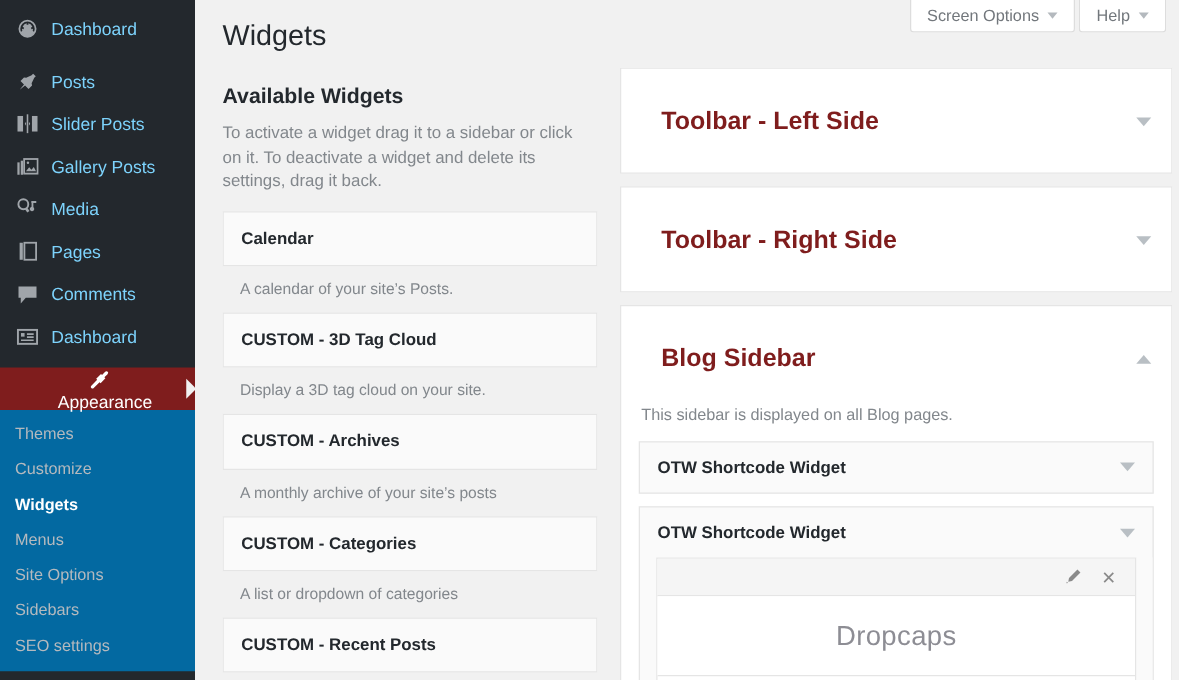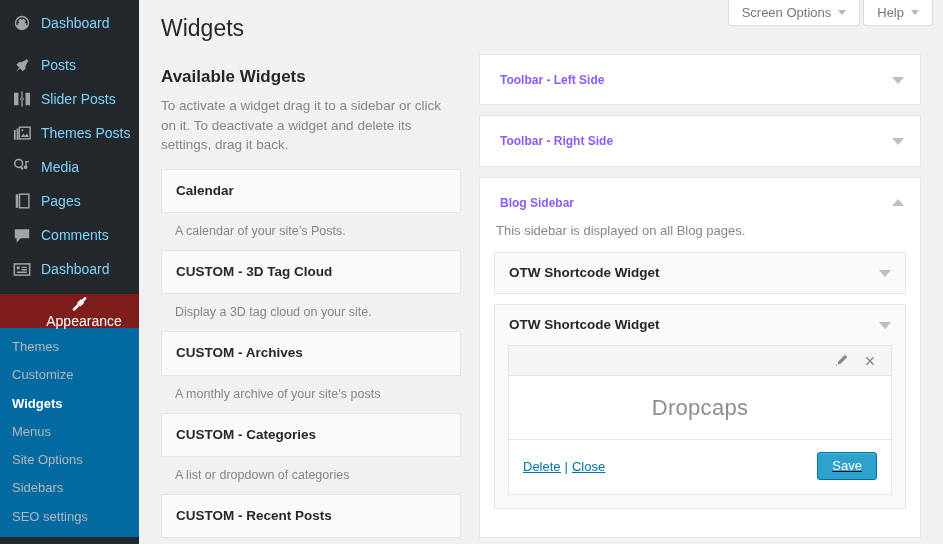--- a/index.html
+++ b/index.html
@@ -60,21 +60,21 @@
     padding: 6px 0 6px 12px;
     font-size: 13px;
     color: #b4b9be;
     cursor: pointer;
     line-height: 1.25;
   }
   .sub-item.current { color: #fff; font-weight: bold; }
 
   
   #wpbody {
-    position: absolute; left: 139px; top: 0;
+    position: absolute; left: 156px; top: 0;
     right: 0; height: 544px;
     background: #f1f1f1;
   }
 
   
   #screen-meta-links {
     position: absolute; right: 10px; top: 0;
     display: flex; gap: 3px;
   }
   .show-settings {
@@ -157,24 +157,24 @@
     background: #fff;
     border: 1px solid #e5e5e5;
     margin-bottom: 10px;
   }
   .sidebar-head {
     display: flex; align-items: center; justify-content: space-between;
     padding: 14px 16px 13px 16px;
     cursor: pointer;
   }
   .sidebar-head h3 {
-    margin: 4px;
-    font-size: 12px;
+    margin: 16px;
+    font-size: 20px;
     font-weight: bold;
-    color: #8b5cf6;
+    color: #7f1d1d;
     line-height: 1.2;
   }
   .tri {
     width: 0; height: 0;
     border-left: 6px solid transparent;
     border-right: 6px solid transparent;
   }
   .tri.down { border-top: 7px solid #b9bfc4; }
   .tri.up   { border-bottom: 7px solid #b9bfc4; }
 
@@ -286,21 +286,21 @@
   <div class="menu-top">
     <span class="mi">
       <svg width="18" height="17" viewBox="0 0 20 18" fill="#a0a5aa">
           <rect x="1" y="5" width="2" height="11"></rect>
           <rect x="4" y="3.5" width="2" height="12.5"></rect>
           <rect x="7" y="2" width="12" height="13" fill="none" stroke="#a0a5aa" stroke-width="1.6"></rect>
           <path d="M8.6 12.8l2.9-3.4 2 2.2 2.1-2.6 2 3.8z"></path>
           <circle cx="10.4" cy="5.4" r="1.1"></circle>
         </svg>
     </span>
-    <span class="mlabel">Themes Posts</span>
+    <span class="mlabel">Gallery Posts</span>
   </div>
 
   <div class="menu-top">
     <span class="mi">
       <svg width="18" height="18" viewBox="0 0 20 20" fill="#a0a5aa">
           <circle cx="6.3" cy="6" r="4.4" fill="none" stroke="#a0a5aa" stroke-width="1.7"></circle>
           <path d="M9.6 8.8l2.2 3.2-2 1.4-2.2-3.2z"></path>
           <path d="M13.6 3.2h1.6v8.2h-1.6z"></path>
           <path d="M12 10.3c0 1.1.9 2 2 2s2-.9 2-2-.9-2-2-2-2 .9-2 2z"></path>
           <path d="M13.6 3.2h4.2v1.6h-4.2z"></path>

